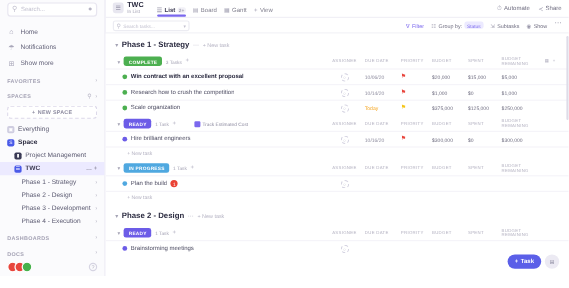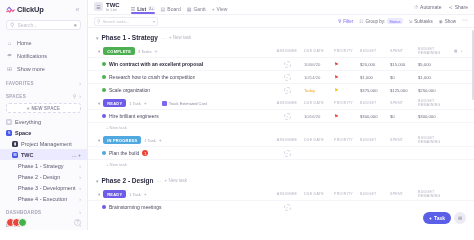--- a/index.html
+++ b/index.html
@@ -299,32 +299,20 @@
     height: 70px; background: #dedce8; border-radius: 1px;
   }
 </style>
 </head>
 <body>
 
 <div class="app">
 
   <div class="sidebar">
 
-    <div class="sb-top">
-      <div class="logo-wrap">
-        <span class="logo-mark">
-          <svg width="9" height="9" viewBox="0 0 24 24">
-            <path d="M2 18l4-3 4 4 4-7 4 5 4-4" fill="none" stroke="#ea4c89" stroke-width="3" stroke-linecap="round" stroke-linejoin="round"></path>
-            <path d="M3 12l5-6 5 5" fill="none" stroke="#7b68ee" stroke-width="3" stroke-linecap="round" stroke-linejoin="round"></path>
-          </svg>
-        </span>
-        <span class="logo-text">ClickUp</span>
-      </div>
-      <span class="sb-collapse">«</span>
-    </div>
 
     <div class="sb-search">
       <span class="mag">⚲</span>
       <span class="ph">Search...</span>
       <span class="mic">●</span>
     </div>
 
     <div class="sb-nav">
       <div class="sb-nav-item">
         <span class="ic">⌂</span>

